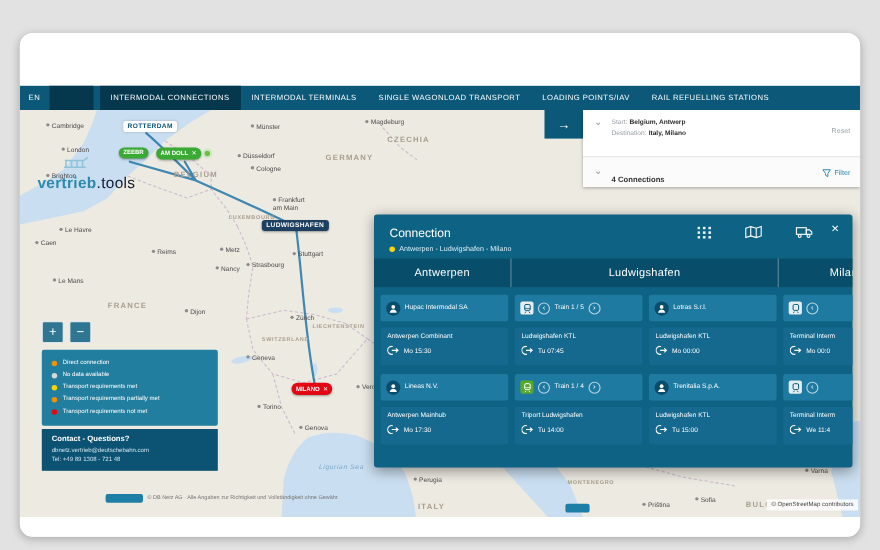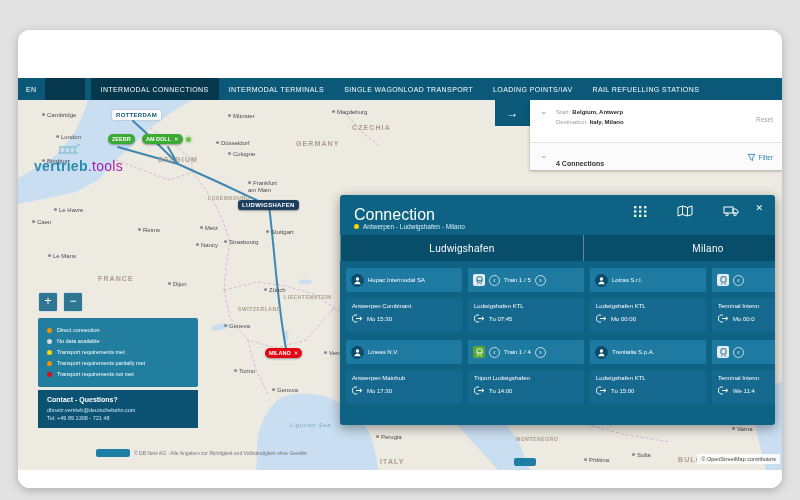--- a/index.html
+++ b/index.html
@@ -22,42 +22,42 @@
   .city.wrap{white-space:normal;width:36px;line-height:6.5px}
   .sea{position:absolute;font-size:6px;font-style:italic;color:#7ba7c9;letter-spacing:.6px}
   .pill{position:absolute;font-size:5.5px;font-weight:bold;color:#fff;padding:2px 4px;border-radius:7px;white-space:nowrap;box-shadow:0 1px 2px rgba(0,0,0,.35)}
   .pill .x{margin-left:3px;font-weight:normal;cursor:pointer}
   .p-green{background:#3aaa35}
   .p-navy{background:#1d4060;border-radius:3px;font-size:6px;letter-spacing:.3px}
   .p-red{background:#e30613}
   .p-white{background:#fff;color:#0b5878;border-radius:2px;font-size:6px;letter-spacing:.3px;box-shadow:0 0 2px rgba(0,0,0,.25)}
   .cluster{position:absolute;width:9px;height:9px;border-radius:50%;background:#6fbe4a;border:2px solid #cde8c0}
   .logo{position:absolute;left:16px;top:58px;font-size:14px;font-weight:bold;color:#2d89ad;letter-spacing:.3px}
-  .logo .t2{color:#a21caf;font-weight:normal}
+  .logo .t2{color:#0f172a;font-weight:normal}
   .logo-icon{position:absolute;left:40px;top:42px}
   .zoom{position:absolute;width:20px;height:20px;background:rgba(13,98,133,.85);border:1px solid rgba(255,255,255,.8);color:#fff;font-size:12px;line-height:17px;text-align:center;border-radius:2px;cursor:pointer}
   .legend{position:absolute;left:20px;top:218px;width:160px;background:rgba(16,116,152,.92);border-radius:2px;padding:7px 9px;color:#fff}
   .leg-row{display:flex;align-items:center;gap:5px;font-size:5.5px;line-height:11px}
   .leg-dot{width:5px;height:5px;border-radius:50%;flex:0 0 5px}
   .contact{position:absolute;left:20px;top:290px;width:160px;background:#0b5273;color:#fff;padding:6px 9px}
   .c-title{font-size:7px;font-weight:bold;margin-bottom:3px}
   .c-line{font-size:5.5px;color:#cfe4f0;line-height:8px}
   .srch{position:absolute;right:0;top:0;width:252px;background:#fff;box-shadow:0 1px 3px rgba(0,0,0,.3)}
   .srch-r1{position:relative;height:42px;padding:7px 8px 0 26px}
   .srch-r2{position:relative;height:28px;border-top:1px solid #e4e4e4;background:#fbfbfb;padding:9px 8px 0 26px}
   .chev{position:absolute;left:10px;top:8px;color:#8a9aa5;font-size:9px;line-height:7px;cursor:pointer}
   .s-line{font-size:6px;line-height:10px;white-space:nowrap}
   .s-lab{color:#98a0a6}
   .s-val{color:#2d2d2d;font-weight:bold;margin-left:2px}
   .s-reset{position:absolute;right:9px;top:16px;font-size:6.5px;color:#9aa7af;cursor:pointer}
   .s-conn{font-size:7px;font-weight:bold;color:#333}
   .s-filter{position:absolute;right:9px;top:10px;font-size:6.5px;color:#2d89ad;display:flex;gap:3px;align-items:center;cursor:pointer}
   .collapse{position:absolute;left:477px;top:0;width:35px;height:26px;background:#0b5878;color:#fff;text-align:center;line-height:26px;font-size:12px;cursor:pointer}
   .cpanel{position:absolute;left:322px;top:95px;width:435px;height:230px;background:#0e6384;border-radius:3px;box-shadow:0 3px 12px rgba(0,0,0,.4);overflow:hidden;color:#fff}
-  .cp-title{position:absolute;left:14px;top:11px;font-size:16px;font-weight:500}
+  .cp-title{position:absolute;left:14px;top:11px;font-size:11px;font-weight:500}
   .cp-sub{position:absolute;left:14px;top:28px;font-size:6.5px;color:#d9ecf5;display:flex;align-items:center;gap:4px}
   .cp-dot{width:5px;height:5px;border-radius:50%;background:#ffd500}
   .cp-icons{position:absolute;top:10px;right:36px;display:flex;gap:30px;align-items:center}
   .icon-btn{cursor:pointer;display:flex}
   .cp-close{position:absolute;top:8px;right:12px;font-size:9px;cursor:pointer}
   .cp-cols{position:absolute;left:0;top:40px;width:492px;height:26px;background:rgba(4,62,87,.55);display:flex}
   .cp-col{font-size:10px;font-weight:500;letter-spacing:.3px;display:flex;align-items:center;justify-content:center}
   .cp-col.c1{width:124px}
   .cp-col.c2{width:244px;border-left:1px solid rgba(255,255,255,.35);border-right:1px solid rgba(255,255,255,.35)}
   .cp-col.c3{flex:1}
@@ -257,20 +257,21 @@
               <rect x="1" y="2" width="9" height="6" fill="none" stroke="#fff"></rect>
               <path d="M10 4h3l2 2v2h-5z" fill="none" stroke="#fff"></path>
               <circle cx="4" cy="9.5" r="1.3" fill="none" stroke="#fff"></circle>
               <circle cx="12" cy="9.5" r="1.3" fill="none" stroke="#fff"></circle>
             </svg>
         </span>
       </div>
       <span class="cp-close">✕</span>
 
       <div class="cp-cols">
+        <div class="cp-col c1">Antwerpen</div>
         <div class="cp-col c2">Ludwigshafen</div>
         <div class="cp-col c3">Milano</div>
       </div>
 
       <div class="cp-grid">
 
         <div class="card op" style="left:6px;top:7px">
           <span class="pcirc">
               <svg width="9" height="9" viewBox="0 0 10 10">
                 <circle cx="5" cy="3.4" r="1.9" fill="#fff"></circle>

